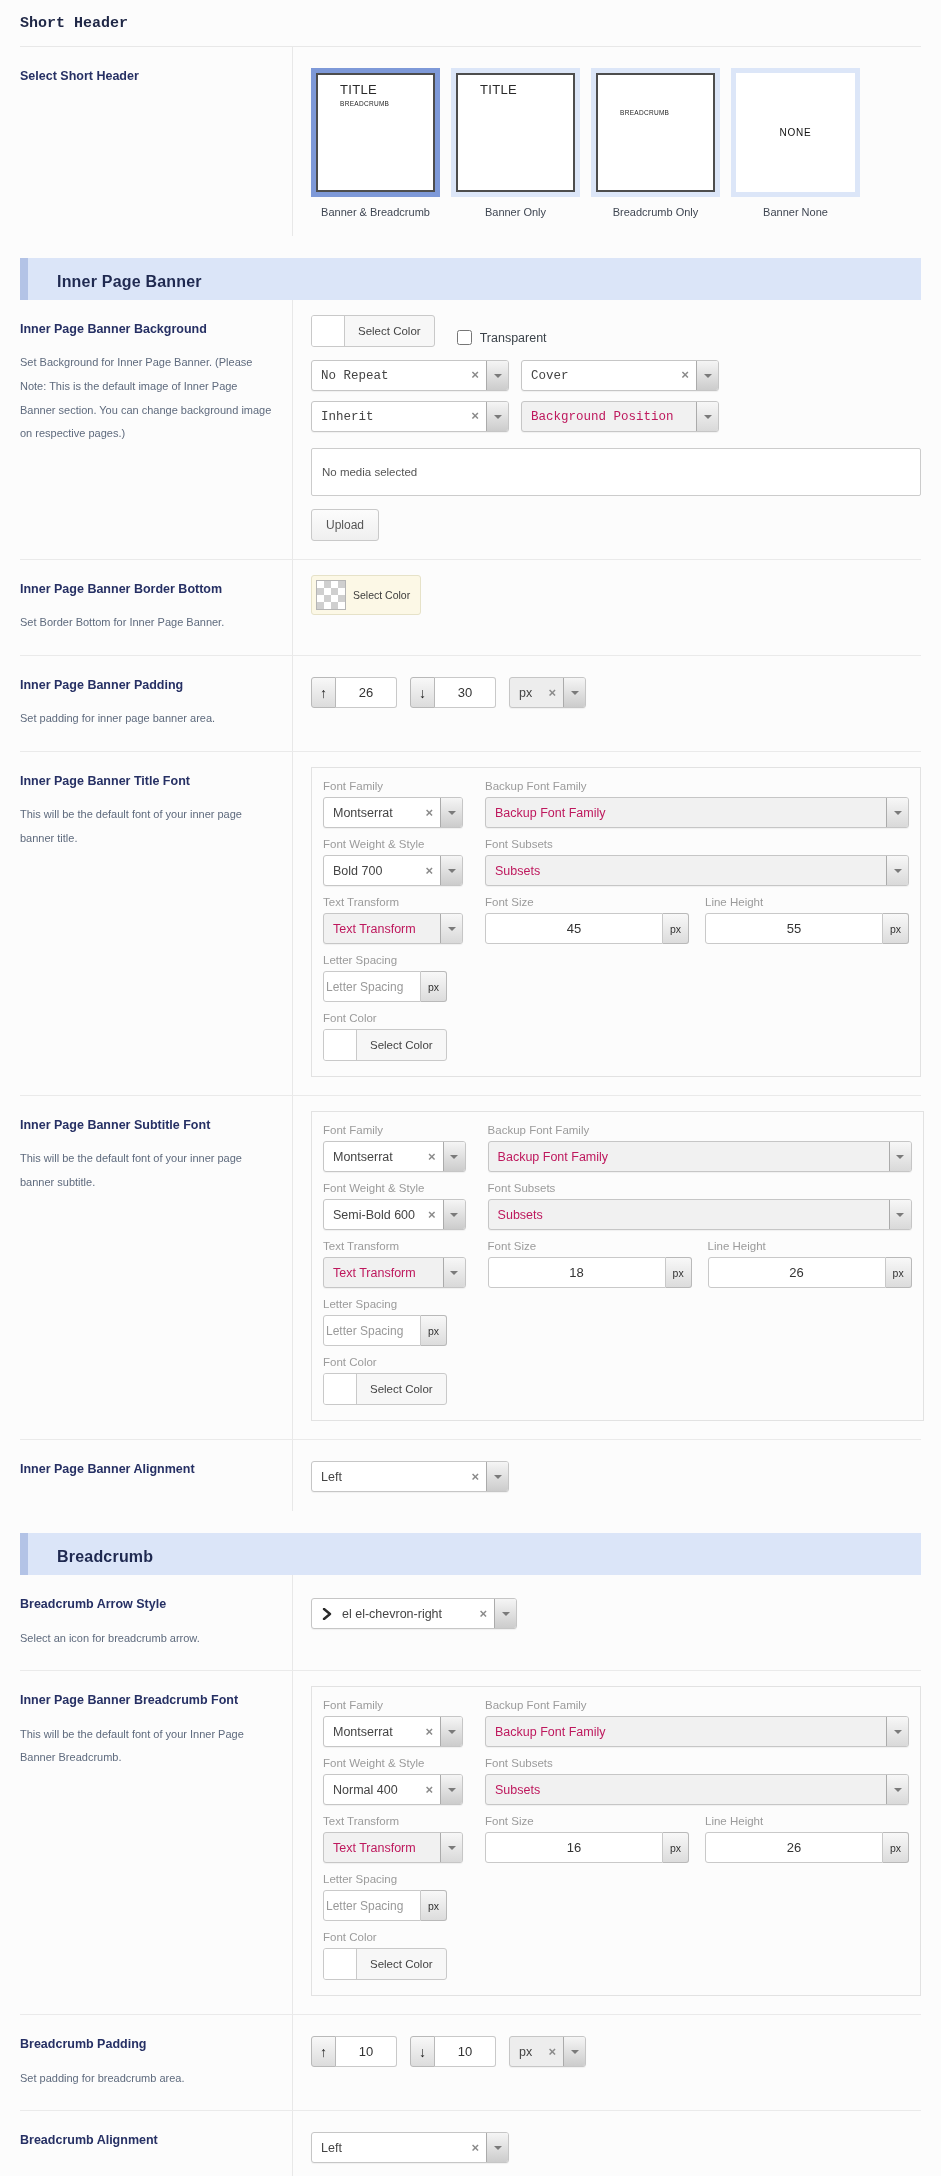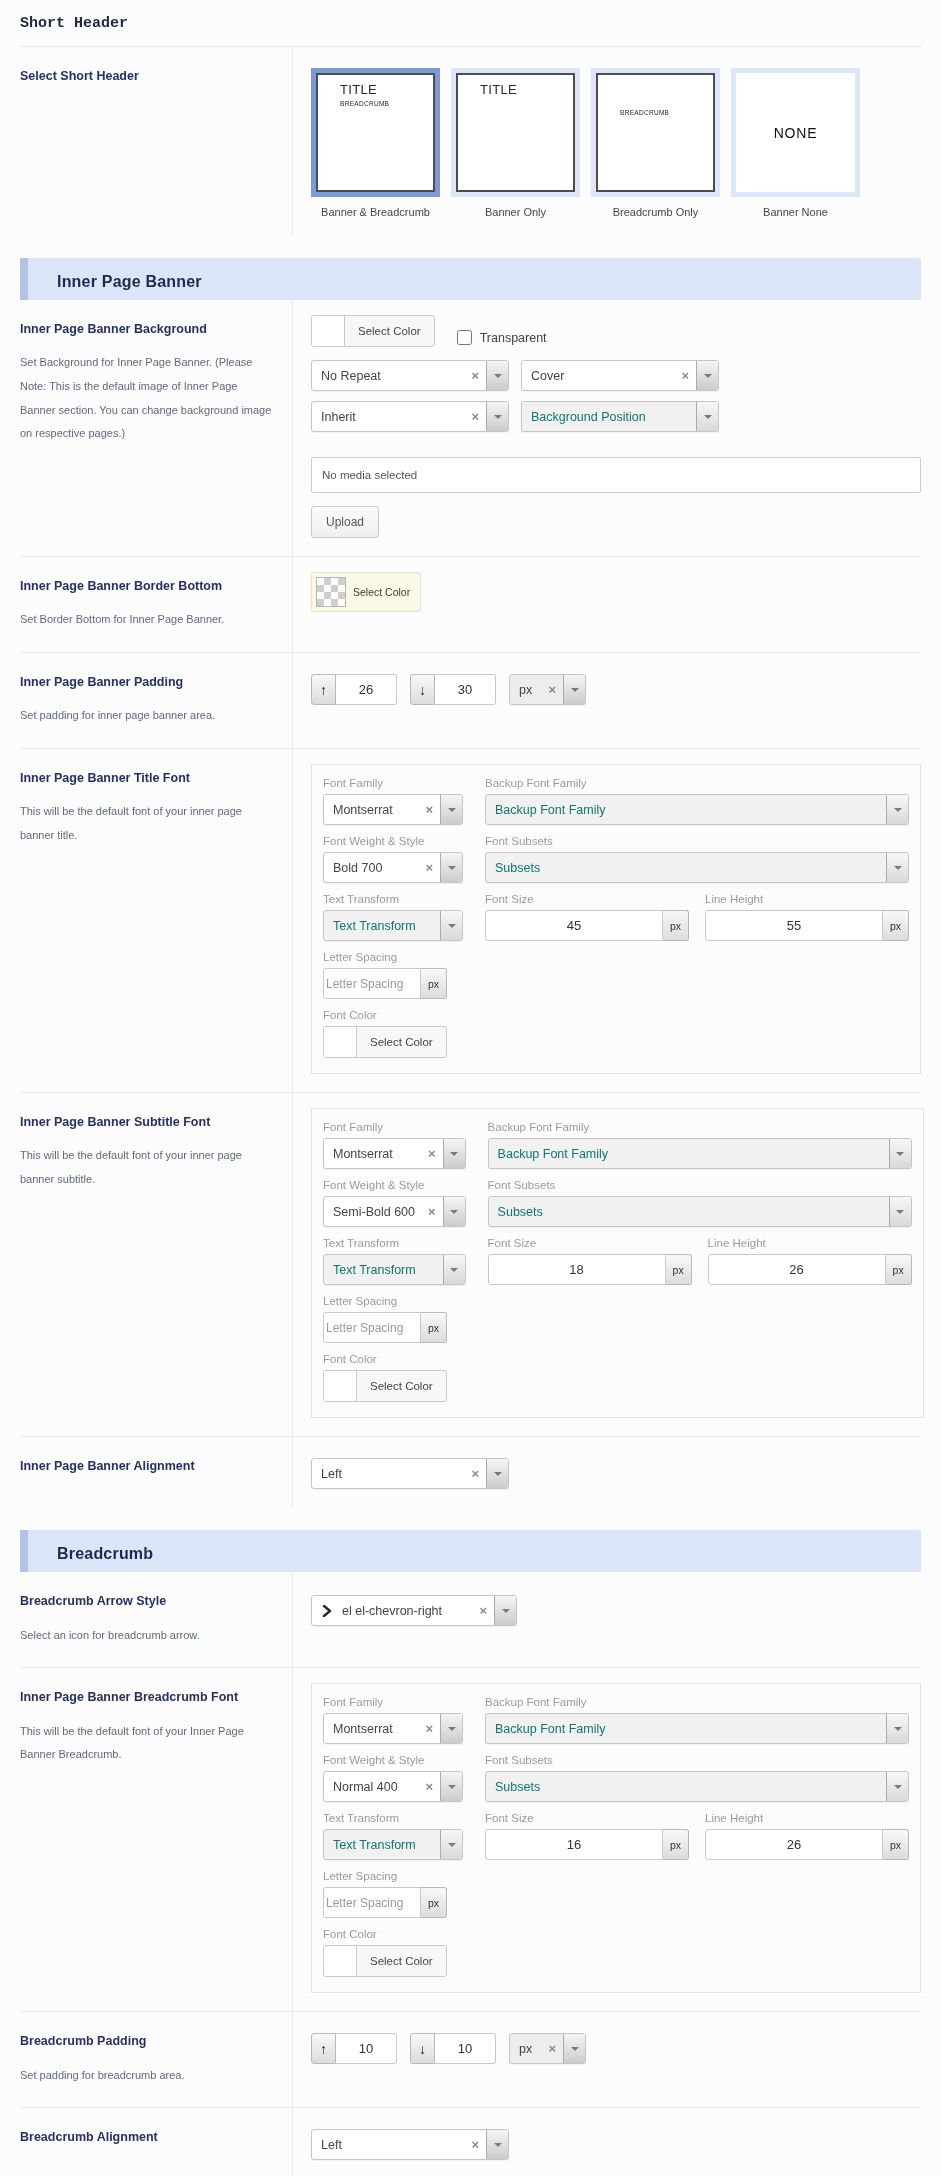--- a/index.html
+++ b/index.html
@@ -25,33 +25,33 @@
   
   .options { display:flex; gap:11px; padding-top:6px; }
   .option { width:129px; cursor:pointer; }
   .thumb { padding:5px; background:#dce6f8; }
   .option.selected .thumb { background:#7e99d8; }
   .thumb-inner { height:119px; background:#fff; border:2px solid #4d4d4d; padding:7px 22px; overflow:hidden; }
   .thumb-inner.plain { border:none; display:flex; align-items:center; justify-content:center; }
   .pt-title { font-size:13px; color:#2b2b2b; letter-spacing:.3px; }
   .pt-crumb { font-size:6.5px; color:#1e1e1e; letter-spacing:.3px; margin-top:3px; }
   .pt-crumb.solo { margin-top:27px; }
-  .pt-none { font-size:14px; color:#101010; letter-spacing:.8px; font-weight:500; }
+  .pt-none { font-size:10px; color:#101010; letter-spacing:.8px; font-weight:500; }
   .opt-label { text-align:center; font-size:11px; color:#3f4652; margin-top:9px; }
 
   
   .sel { display:inline-flex; align-items:center; height:31px; background:#fff; border:1px solid #c6c6c6;
          border-radius:3px; box-shadow:0 1px 1px rgba(0,0,0,.05); font-size:12.5px; color:#444;
          vertical-align:middle; cursor:pointer; overflow:hidden; }
   .sel .txt { flex:1; padding:0 9px; white-space:nowrap; overflow:hidden; }
   .sel .clear { color:#8a8a8a; font-weight:bold; font-size:13px; padding:0 7px 0 4px; }
   .sel .dd { width:22px; align-self:stretch; flex:0 0 22px; border-left:1px solid #ababab;
              background:linear-gradient(#f5f5f5,#cccccc); display:flex; align-items:center; justify-content:center; }
   .sel .dd i { width:0; height:0; border:4px solid transparent; border-top-color:#7a7a7a; margin-top:4px; }
-  .sel.ghost { background:#f1f1f1; color:#0f766e; }
+  .sel.ghost { background:#f1f1f1; color:#be185d; }
   .sel.ghost .dd { background:linear-gradient(#f7f7f7,#d9d9d9); }
   .sel.w198 { width:198px; }
   .sel.grow { width:100%; }
   .chev { width:12px; height:12px; margin-left:9px; flex:0 0 12px; }
   .chev svg { display:block; }
 
   
   .numrow { display:flex; align-items:center; gap:13px; padding-top:6px; }
   .numgrp { display:inline-flex; }
   .addon { width:25px; height:31px; background:linear-gradient(#f8f8f8,#dcdcdc); border:1px solid #b9b9b9;
@@ -78,22 +78,22 @@
   .wpcolor .lbl { font-size:10.5px; color:#3c3c3c; padding:0 6px 0 7px; }
 
   .btn { display:inline-block; border:1px solid #c9c9c9; border-radius:3px;
          background:linear-gradient(#fcfcfc,#efefef); color:#555; font-size:12px; padding:8px 14px; cursor:pointer; }
 
   
   .bg-top { display:flex; align-items:flex-end; gap:22px; margin-bottom:13px; }
   .chkwrap { display:flex; align-items:center; gap:8px; padding-bottom:2px; }
   .chkwrap input { width:15px; height:15px; accent-color:#fff; border:1px solid #8c8f94; }
   .chkwrap label { font-size:12.5px; color:#3c434a; }
-  .selgrid { display:grid; grid-template-columns:198px 198px; gap:10px 12px; margin-bottom:25px; }
-  .mediainput { width:100%; height:36px; border:1px solid #cccccc; border-radius:2px; background:#fff;
+  .selgrid { display:grid; grid-template-columns:198px 198px; gap:10px 12px; margin-bottom:16px;font-family:Liberation Mono, monospace; }
+  .mediainput { width:100%; height:48px; border:1px solid #cccccc; border-radius:2px; background:#fff;
                 font-size:11.5px; color:#555; padding:0 10px; outline:none; margin-bottom:13px; display:block;
                 font-family:"Liberation Sans","DejaVu Sans",sans-serif; }
 
   
   .fontgroup { border:1px solid #e2e2e2; border-radius:0; padding:12px 11px; display:grid;
                grid-template-columns:1fr 1fr; gap:10px 22px; }
   .flabel { font-size:11.5px; color:#9b9b9b; margin-bottom:5px; }
   .split { display:flex; gap:16px; }
   .half { flex:1; }
   .insuffix { display:inline-flex; width:100%;justify-content:flex-end; }

